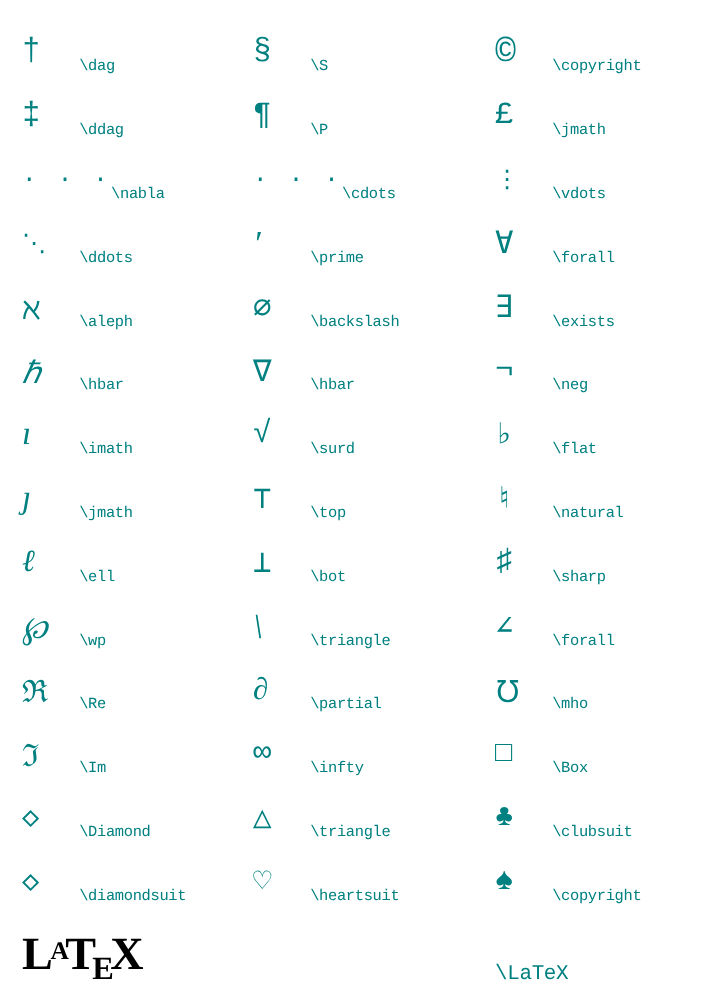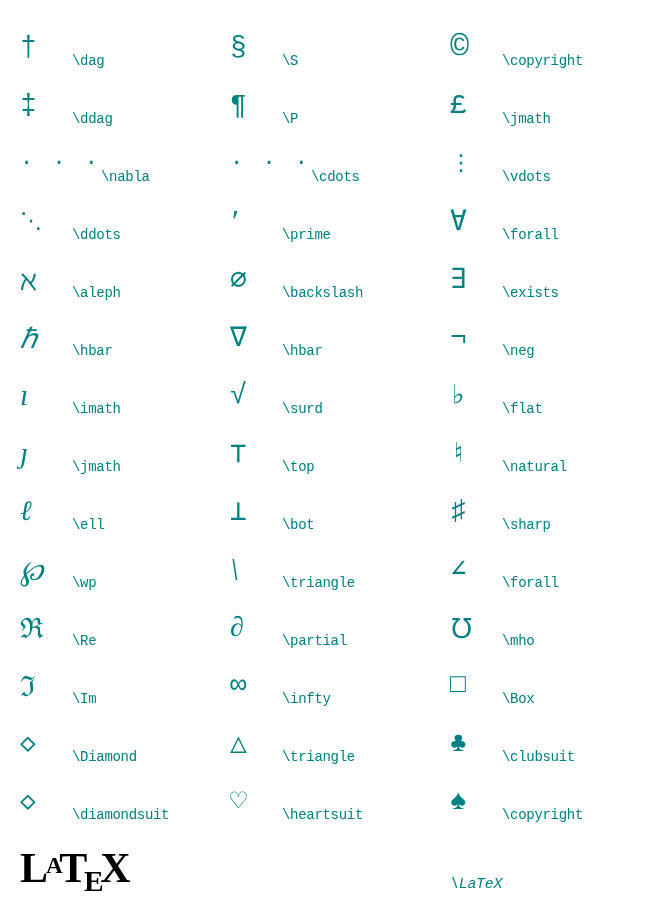--- a/index.html
+++ b/index.html
@@ -237,16 +237,16 @@
   </div>
   <div class="cell">
     <span class="sym teal">♠</span>
     <span class="cmd">\copyright</span>
   </div>
 
   <div class="latex-row">
     <span style="font-family:'Times New Roman',Times,serif;font-size:42px;font-weight:bold;letter-spacing:-1px;color:#000;">L<sup style="font-size:0.55em;vertical-align:0.4em;margin-left:-0.05em;margin-right:-0.1em;">A</sup>T<sub style="font-size:0.7em;vertical-align:-0.3em;margin-left:-0.08em;margin-right:-0.08em;">E</sub>X</span>
   </div>
   <div class="latex-cmd-row">
-    <span class="cmd" style="font-size:15px;font-style:italic;">\LaTeX</span>
+    <span class="cmd" style="font-size:19px;">\LaTeX</span>
   </div>
 
 </div>
 
 </body></html>

